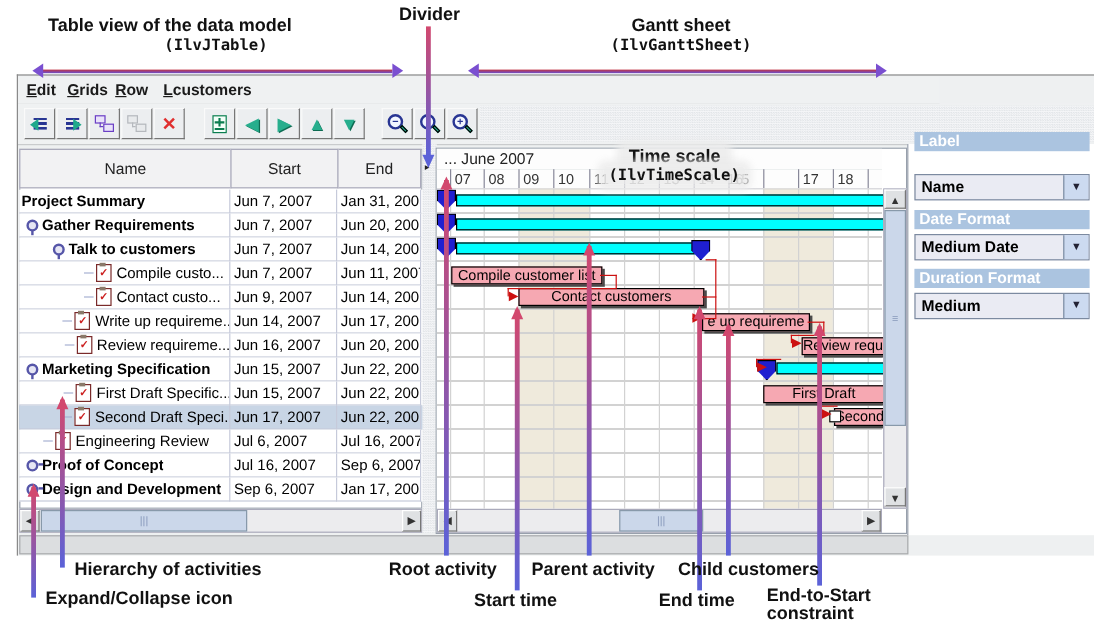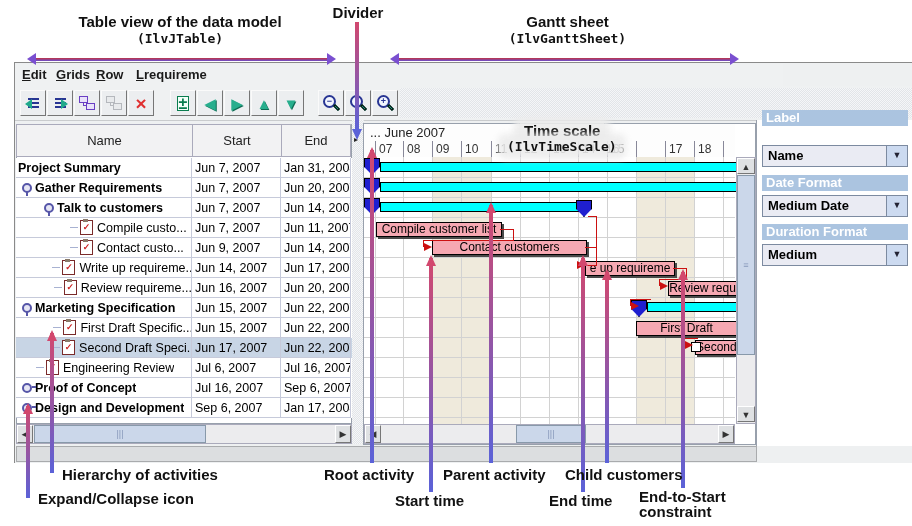--- a/index.html
+++ b/index.html
@@ -147,21 +147,21 @@
 
 <div id="root">
 
   <div class="abs" id="frame"></div>
   <div class="abs" id="bottom-strip"></div>
 
   <div class="abs" id="menubar">
     <span class="menu-item" style="left:7px"><u>E</u><span>dit</span></span>
     <span class="menu-item" style="left:41px"><u>G</u><span>rids</span></span>
     <span class="menu-item" style="left:81px"><u>R</u><span>ow</span></span>
-    <span class="menu-item" style="left:121px"><u>L</u><span>requireme</span></span>
+    <span class="menu-item" style="left:121px"><u>L</u><span>customers</span></span>
   </div>
 
   <div class="abs" id="toolbar"></div>
   <div class="abs stipple" id="toolbar-texture"></div>
 
   <div class="tbtn" style="left:20px">
     <span class="lines"></span>
       <span class="tri tri-l"></span>
     </div>
   <div class="tbtn" style="left:47px">
@@ -573,21 +573,21 @@
     <span class="arrowbox">▼</span></div>
   <div class="phead" style="top:175px">Date Format</div>
   <div class="combo" style="top:195px">
     <span>Medium Date</span>
     <span class="arrowbox">▼</span></div>
   <div class="phead" style="top:224px">Duration Format</div>
   <div class="combo" style="top:244px">
     <span>Medium</span>
     <span class="arrowbox">▼</span></div>
 
-  <div class="ann z10" style="left:40px;top:13px;width:280px;text-align:center">Table view of the data model</div>
+  <div class="ann z10" style="left:40px;top:13px;width:280px;text-align:left">Table view of the data model</div>
   <div class="ann-sub z10" style="left:40px;top:31px;width:280px;text-align:center">(IlvJTable)</div>
   <div class="harrow z10" style="left:30px;top:58px;width:297px"></div>
   <div class="hhead-l z10" style="left:21px;top:53px"></div>
   <div class="hhead-r z10" style="left:327px;top:53px"></div>
 
   <div class="ann z10" style="left:325px;top:4px;width:66px;text-align:center">Divider</div>
   <div class="vshaft z10" style="left:355px;top:22px;height:108px"></div>
   <div class="vhead-down z10" style="left:352px;top:129px"></div>
 
   <div class="ann z10" style="left:480px;top:13px;width:175px;text-align:center">Gantt sheet</div>

